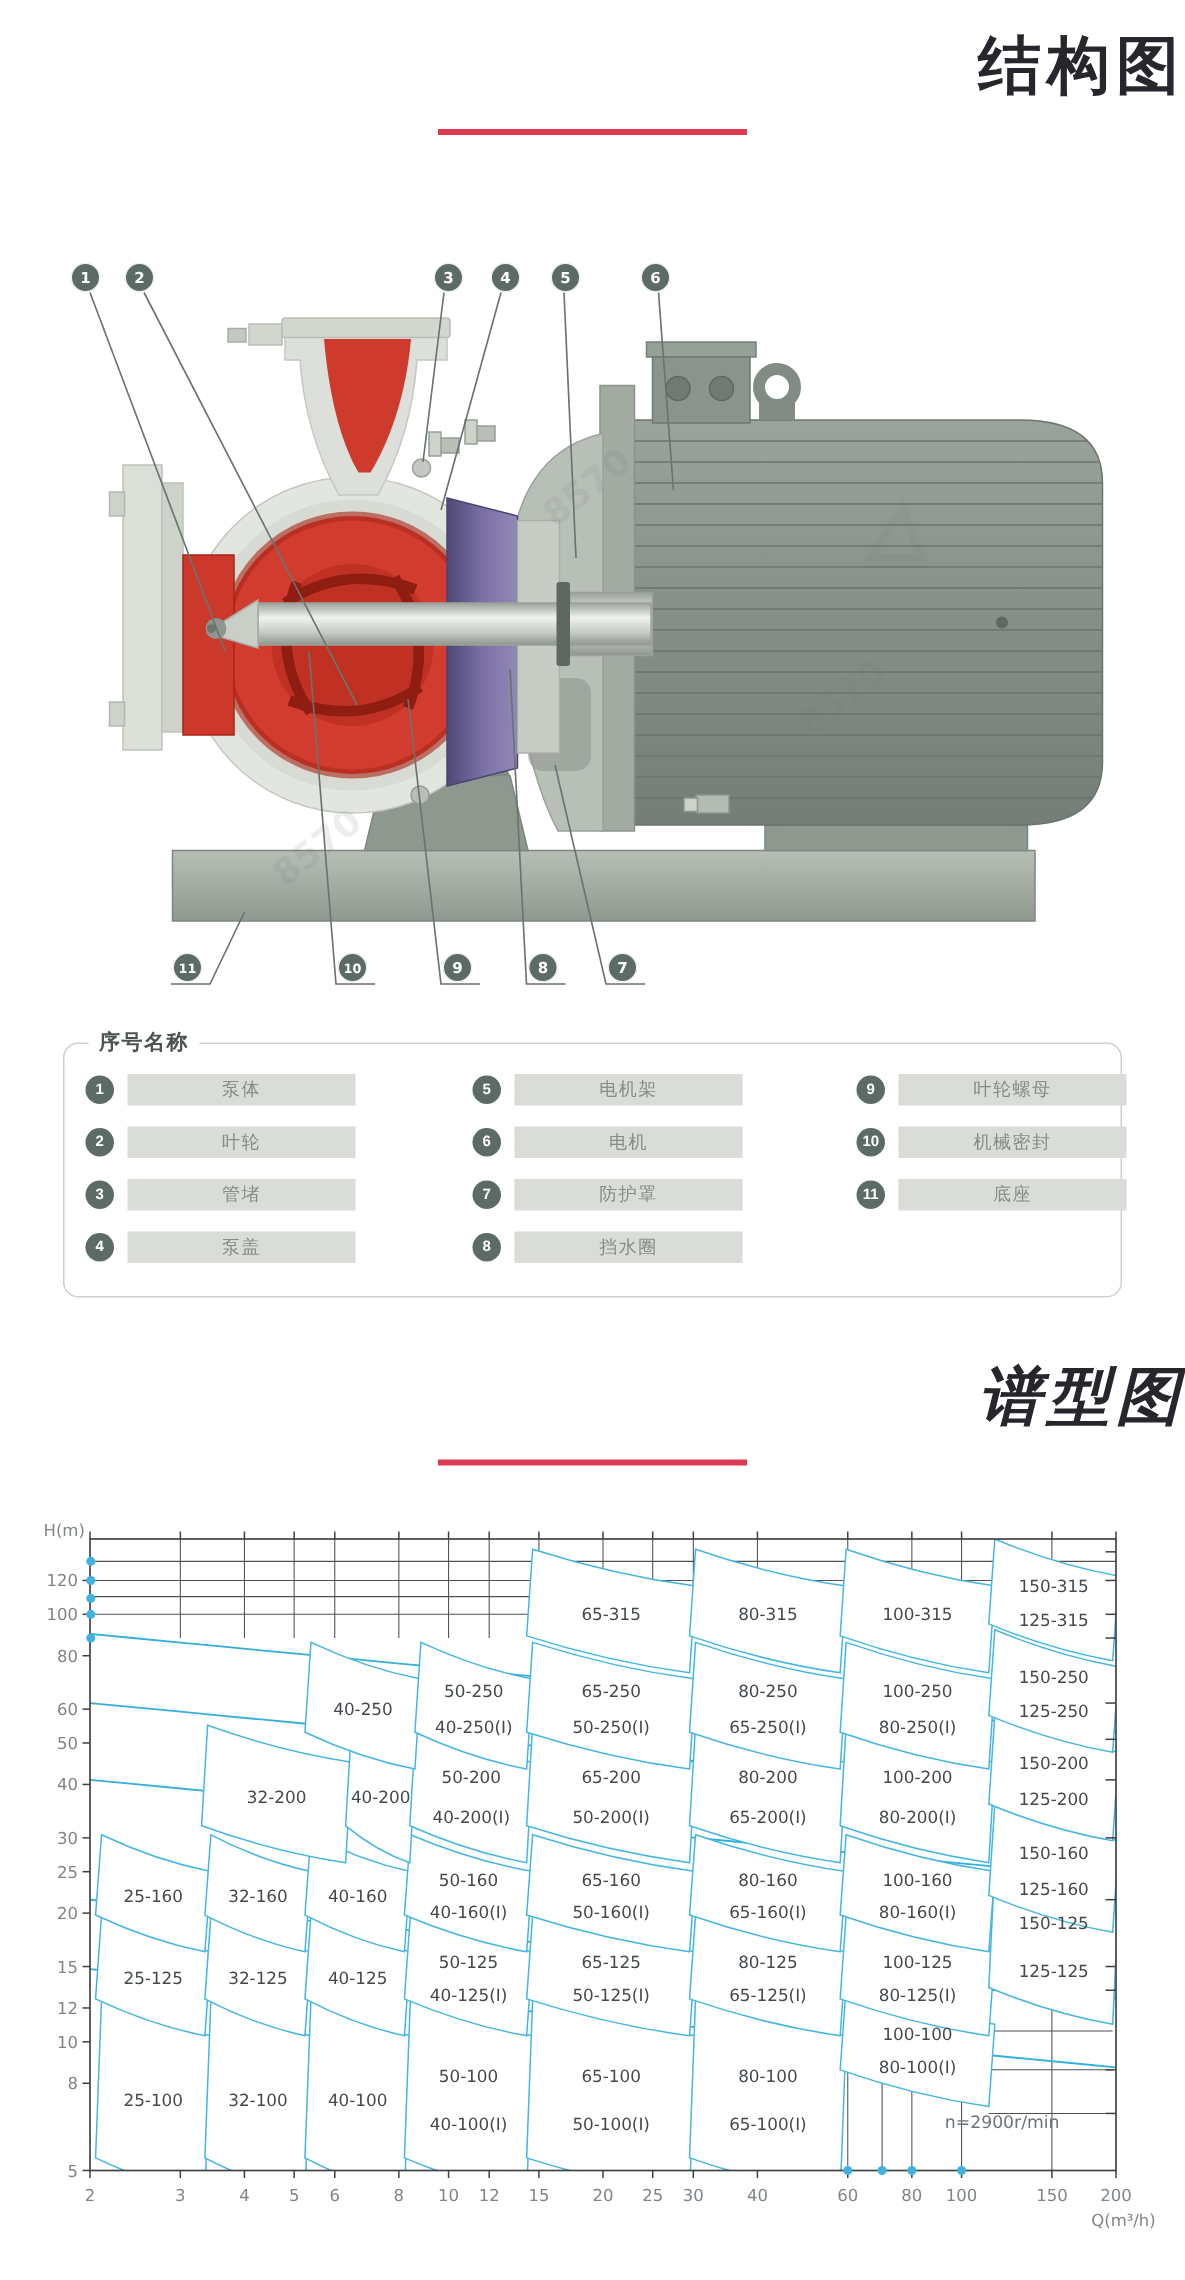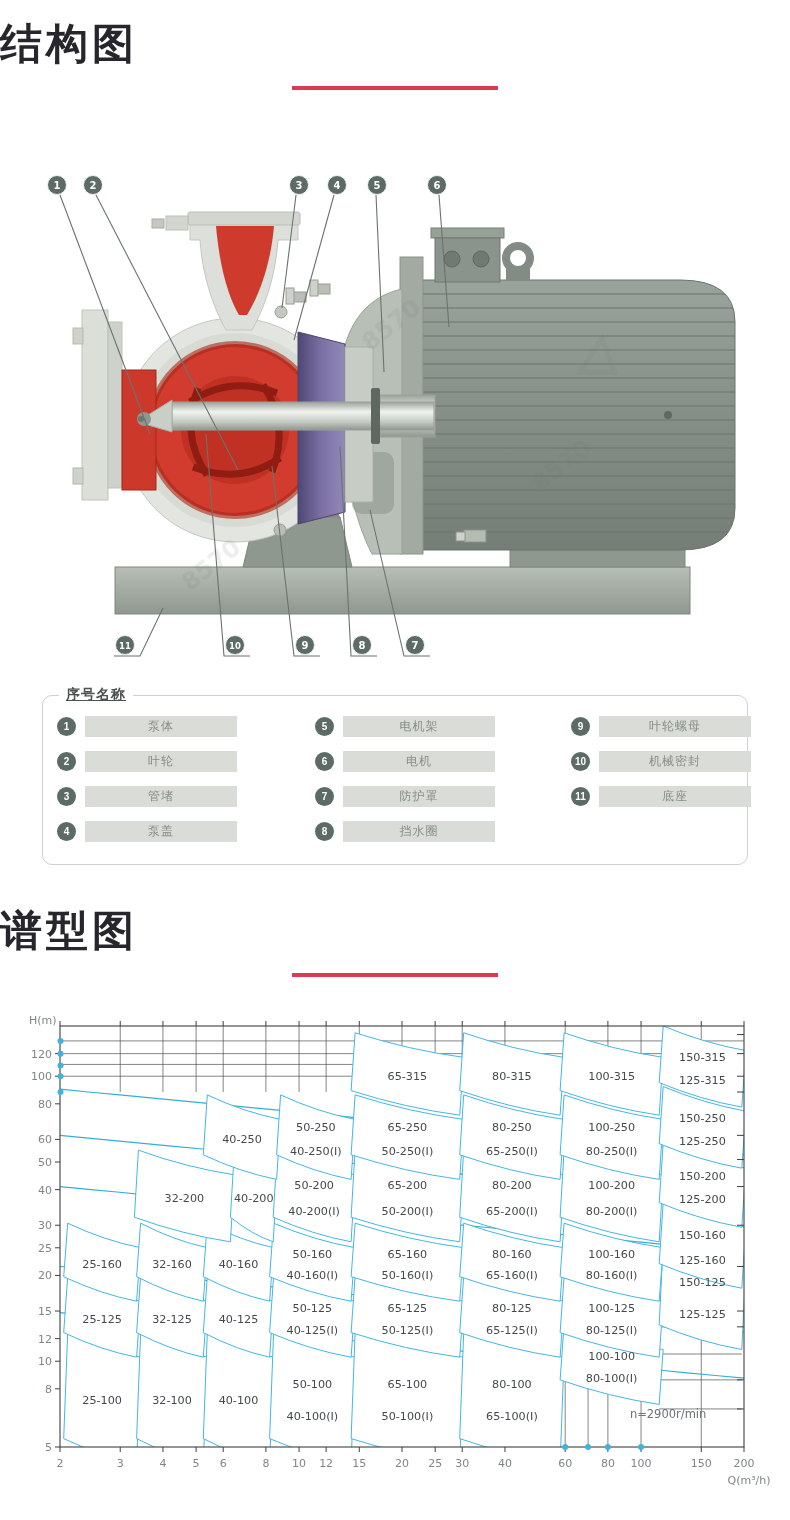--- a/index.html
+++ b/index.html
@@ -1,22 +1,22 @@
 <!DOCTYPE html>
 <html><head>
 <meta charset="utf-8">
 <style>
   html,body{margin:0;padding:0;background:#fff;}
   body{width:790px;height:1520px;position:relative;font-family:"Liberation Sans",sans-serif;overflow:hidden;}
-  .sec-title{position:absolute;left:0;width:790px;text-align:left;font-size:42px;font-weight:700;
+  .sec-title{position:absolute;left:0;width:790px;text-align:right;font-size:42px;font-weight:700;
              color:#26262c;letter-spacing:4px;}
   .title-line{position:absolute;left:50%;transform:translateX(-50%);width:206px;height:4px;background:#dc3a52;}
   #pump-wrap{position:absolute;left:40px;top:162px;width:710px;height:500px;}
   #legend-box{position:absolute;left:42px;top:695px;width:704px;height:168px;border:1px solid #ccd2cc;border-radius:10px;}
-  .legend-title{position:absolute;top:-10px;left:16px;background:#fff;padding:0 7px;font-size:14px;font-weight:700;color:#4b544e;letter-spacing:1px;text-decoration:underline;}
+  .legend-title{position:absolute;top:-10px;left:16px;background:#fff;padding:0 7px;font-size:14px;font-weight:700;color:#4b544e;letter-spacing:1px;}
   .lcol{position:absolute;top:20px;display:flex;flex-direction:column;gap:14px;}
   .lcol.c1{left:14px;} .lcol.c2{left:272px;} .lcol.c3{left:528px;}
   .litem{display:flex;align-items:center;gap:9px;height:21px;}
   .lnum{width:19px;height:19px;border-radius:50%;background:#5d6b65;color:#fff;font-size:10px;font-weight:700;
         display:flex;align-items:center;justify-content:center;flex:0 0 19px;}
   .lbar{width:152px;height:21px;background:#d9dcd7;color:#868d87;font-size:12px;
         display:flex;align-items:center;justify-content:center;letter-spacing:1px;}
   #chart-wrap{position:absolute;left:27px;top:1014px;width:750px;height:490px;}
   svg{overflow:visible;}
   text{font-family:"DejaVu Sans","Liberation Sans",sans-serif;}
@@ -267,21 +267,21 @@
         <span class="lnum">10</span>
         <span class="lbar">机械密封</span>
       </div>
     <div class="litem">
         <span class="lnum">11</span>
         <span class="lbar">底座</span>
       </div>
   </div>
 </div>
 
-<div class="sec-title" style="top:903px;">谱型图</div>
+<div class="sec-title" style="top:903px;font-style:italic;">谱型图</div>
 <div class="title-line" style="top:973px;"></div>
 
 <div id="chart-wrap">
   <svg id="perf-chart" viewBox="0 0 750 482" width="750" height="482">
       <defs>
         <clipPath id="chartClip">
           <rect x="33" y="12" width="684" height="421"></rect>
         </clipPath>
       </defs>
       <g stroke="#4f4f4f" stroke-width="0.7">

